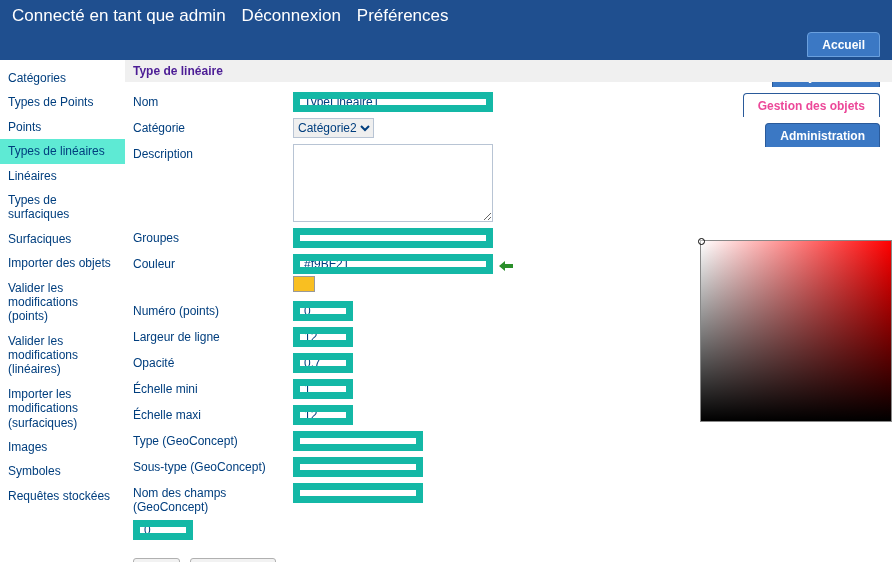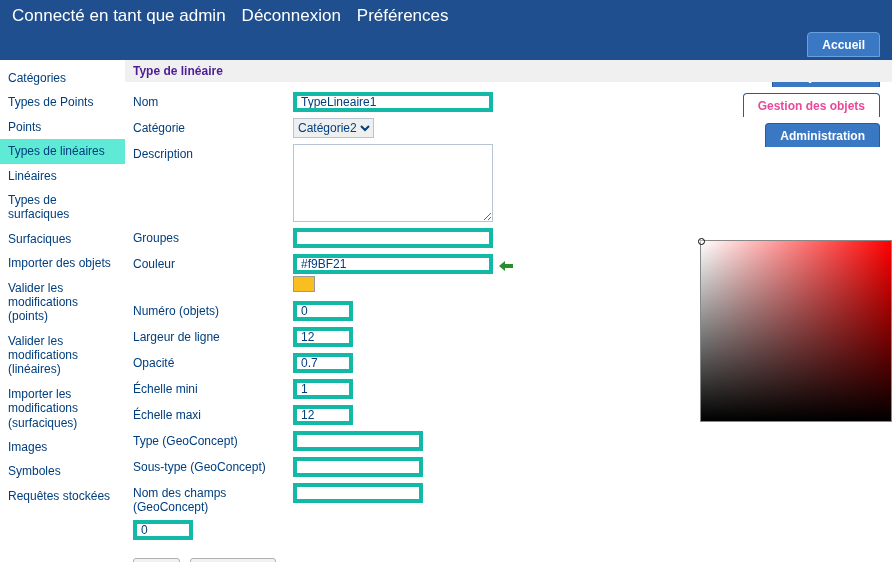--- a/index.html
+++ b/index.html
@@ -12,21 +12,21 @@
   .tab.accueil { border: 1px solid #6aa0de; }
   .main { display: flex; }
   .sidebar { width: 125px; padding: 6px 0; border-right: none; }
   .sidebar .item { padding: 5px 8px; color: #003e7e; cursor: pointer; font-size: 12px; line-height: 1.2; }
   .sidebar .item.sel { background: #5eead4; }
   .content { flex: 1; padding: 0 0 12px 0; position: relative; }
   .section-title { background: #f0f0f0; color: #4c1d95; font-weight: bold; padding: 4px 8px; font-size: 12px; margin-bottom: 10px; }
   .form { padding: 0 8px; }
   .row { display: flex; align-items: flex-start; margin-bottom: 6px; }
   .row .lbl { width: 160px; color: #003e7e; font-size: 12px; padding-top: 3px; }
-  .row input[type=text] { border: 4px solid #14b8a6; padding: 2px 4px; font-size: 12px; color: #003e7e; width: 200px; height: 20px; }
+  .row input[type=text] { border: 7px solid #14b8a6; padding: 2px 4px; font-size: 12px; color: #003e7e; width: 200px; height: 20px; }
   .row input.small { width: 60px; }
   .row input.med { width: 130px; }
   .row select { border: 1px solid #b8c4d4; font-size: 12px; color: #003e7e; height: 20px; }
   .row textarea { border: 1px solid #b8c4d4; width: 200px; height: 78px; resize: both; font-size: 12px; color: #003e7e; }
   .swatch { display: inline-block; width: 22px; height: 16px; background: #f9bf21; border: 1px solid #999; margin-top: 2px; }
   .arrow-left { color: #2a8f2a; font-size: 14px; margin-left: 6px; display:inline-block; line-height:1; padding-top:2px; }
   .arrow-left svg { vertical-align: middle; }
   .btnrow { margin-top: 18px; padding: 0 8px; display: flex; gap: 10px; }
   .btn { background: #f2f2f2; border: 1px solid #b0b0b0; border-radius: 3px; padding: 3px 14px; font-size: 12px; color: #003e7e; cursor: pointer; }
   
@@ -98,21 +98,21 @@
             <span class="arrow-left">
               <svg width="14" height="10" viewBox="0 0 14 10">
                   <polygon points="0,5 6,0 6,3 14,3 14,7 6,7 6,10" fill="#2a8f2a"></polygon>
                 </svg>
             </span>
           </div>
           <span class="swatch"></span>
         </div>
       </div>
       <div class="row">
-        <div class="lbl">Numéro (objets)</div>
+        <div class="lbl">Numéro (points)</div>
         <input type="text" class="small" value="0" style="">
       </div>
       <div class="row">
         <div class="lbl">Largeur de ligne</div>
         <input type="text" class="small" value="12" style="">
       </div>
       <div class="row">
         <div class="lbl">Opacité</div>
         <input type="text" class="small" value="0.7" style="">
       </div>

